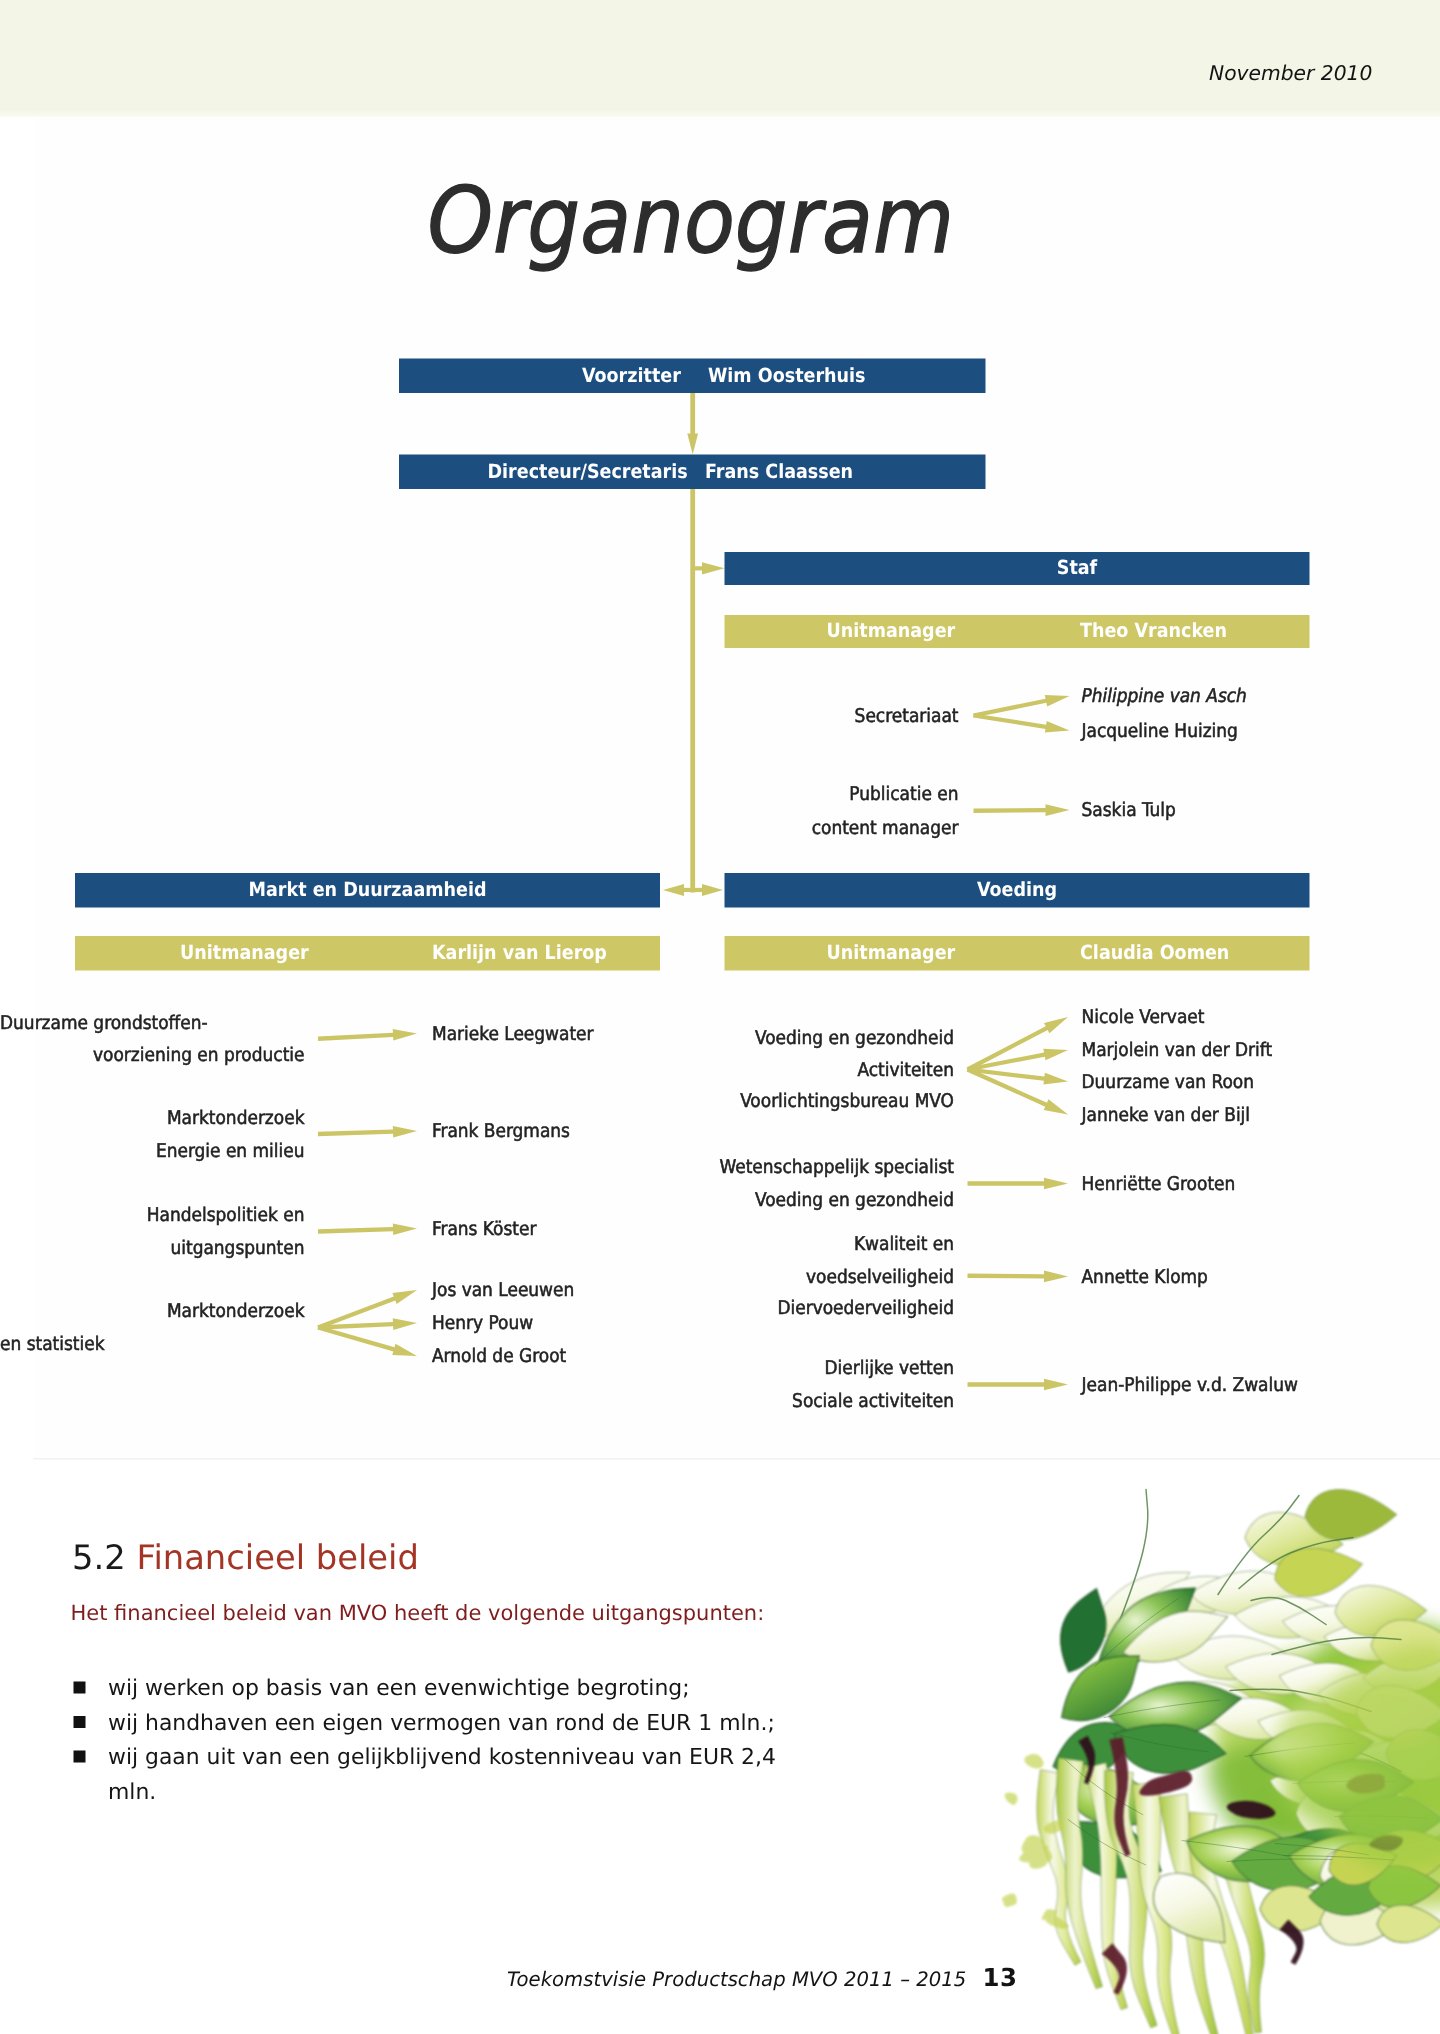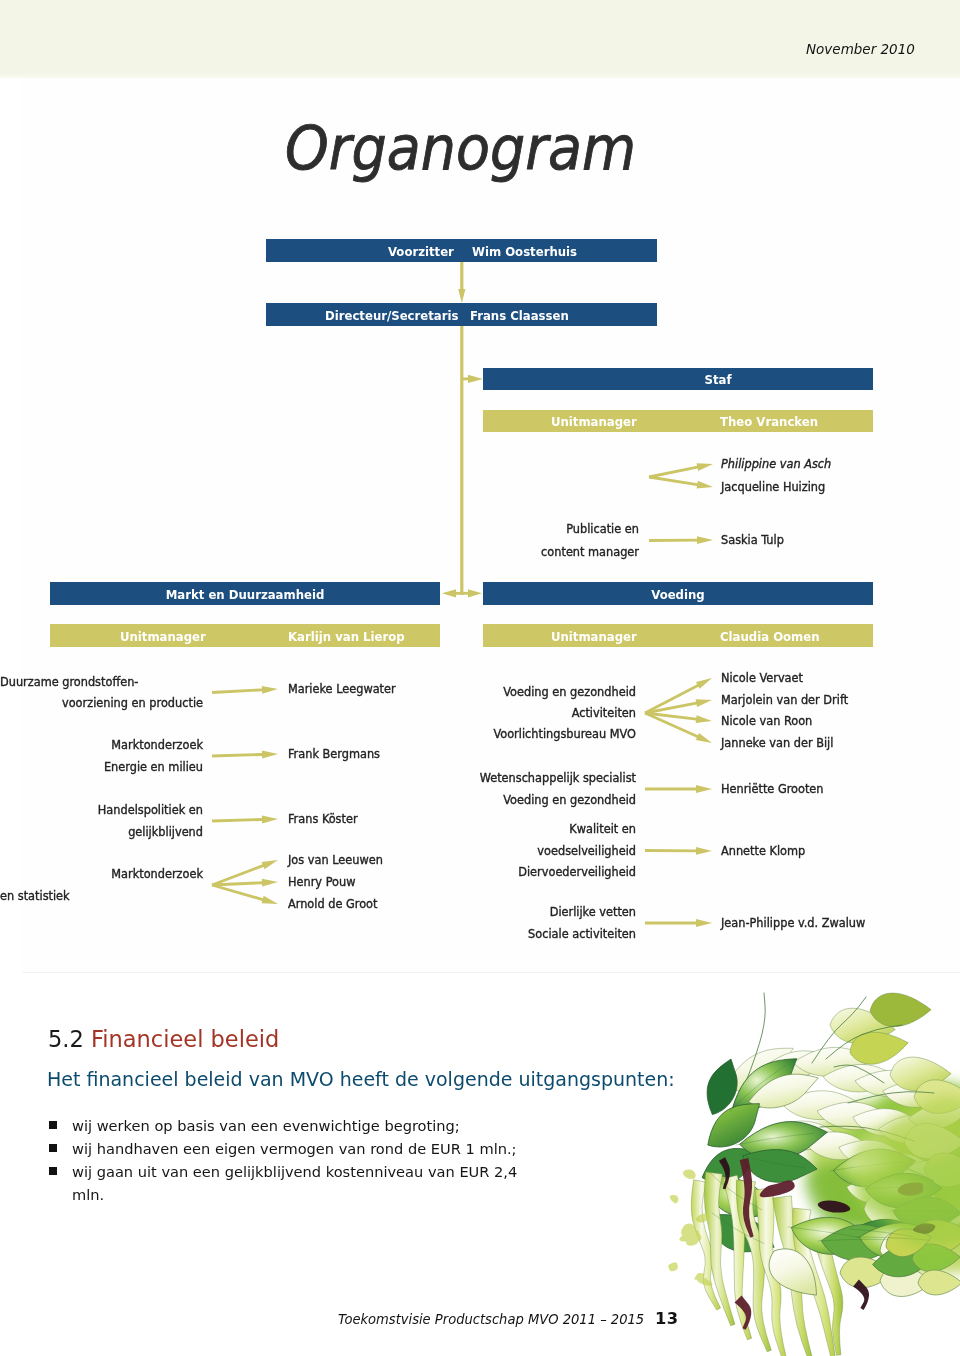--- a/index.html
+++ b/index.html
@@ -15,21 +15,21 @@
   .bar{position:absolute;box-sizing:border-box;}
   .bar.blue{background:var(--blue,#1c4e80);}
   .bar.olive{background:var(--olive,#cdc765);}
   .bar span{position:absolute;top:50%;transform:translateY(-50%);color:#ffffff;font-weight:bold;font-size:13.0px;white-space:nowrap;font-family:"DejaVu Sans",sans-serif;font-stretch:condensed;}
   .lbl{position:absolute;font-size:12.6px;color:var(--text,#232323);white-space:nowrap;font-family:"DejaVu Sans",sans-serif;font-stretch:condensed;line-height:16px;-webkit-text-stroke:0.35px currentColor;}
   svg.conn{position:absolute;left:0;top:0;width:960px;height:1000px;overflow:visible;}
 
   
   .sec{position:absolute;left:48px;top:1026px;font-size:22.5px;color:#1a1a1a;font-weight:400;white-space:nowrap;}
   .sec .red{color:var(--red,#a43526);}
-  .para{position:absolute;left:47px;top:1068px;font-size:19px;color:#0c4a6e;white-space:nowrap;}
+  .para{position:absolute;left:47px;top:1068px;font-size:14px;color:#7f1d1d;white-space:nowrap;}
   .bullets{position:absolute;left:49px;top:1114px;width:480px;}
   .bi{position:relative;padding-left:23px;font-size:14.6px;color:#161616;line-height:23px;}
   .bi .sq{position:absolute;left:0px;top:7px;width:8px;height:8px;background:#111;}
   .foot{position:absolute;left:338px;top:1309px;font-size:13.3px;font-style:italic;color:#131313;white-space:nowrap;transform:scaleX(0.985);transform-origin:0 0;}
   .foot b{font-style:normal;font-weight:bold;font-size:16.5px;padding-left:11px;letter-spacing:0.3px;}
   .plant{position:absolute;left:618px;top:983px;width:345px;height:375px;}
 </style>
 </head>
 <body>
 
@@ -96,45 +96,46 @@
         <span style="left: 70px;">Unitmanager</span>
         <span style="left: 238px;">Karlijn van Lierop</span>
       </div>
       <div class="bar blue" style="left: 483px; top: 582px; width: 390px; height: 23px;">
         <span style="left: 0px; width: 390px; text-align: center;">Voeding</span>
       </div>
       <div class="bar olive" style="left: 483px; top: 624px; width: 390px; height: 23px;">
         <span style="left: 68px;">Unitmanager</span>
         <span style="left: 237px;">Claudia Oomen</span>
       </div>
+      <div class="lbl" style="left: 0px; top: 469px; width: 639px; text-align: right;">Secretariaat</div>
       <div class="lbl" style="left: 721px; top: 456px; font-style: italic;">Philippine van Asch</div>
       <div class="lbl" style="left: 721px; top: 479px;">Jacqueline Huizing</div>
       <div class="lbl" style="left: 0px; top: 521px; width: 639px; text-align: right;">Publicatie en</div>
       <div class="lbl" style="left: 0px; top: 544px; width: 639px; text-align: right;">content manager</div>
       <div class="lbl" style="left: 721px; top: 532px;">Saskia Tulp</div>
       <div class="lbl" style="left: 0px; top: 674px; width: 203px; text-align: left;">Duurzame grondstoffen-</div>
       <div class="lbl" style="left: 0px; top: 695px; width: 203px; text-align: right;">voorziening en productie</div>
       <div class="lbl" style="left: 288px; top: 681px;">Marieke Leegwater</div>
       <div class="lbl" style="left: 0px; top: 737px; width: 203px; text-align: right;">Marktonderzoek</div>
       <div class="lbl" style="left: 0px; top: 759px; width: 203px; text-align: right;">Energie en milieu</div>
       <div class="lbl" style="left: 288px; top: 746px;">Frank Bergmans</div>
       <div class="lbl" style="left: 0px; top: 802px; width: 203px; text-align: right;">Handelspolitiek en</div>
-      <div class="lbl" style="left: 0px; top: 824px; width: 203px; text-align: right;">gelijkblijvend</div>
+      <div class="lbl" style="left: 0px; top: 824px; width: 203px; text-align: right;">uitgangspunten</div>
       <div class="lbl" style="left: 288px; top: 811px;">Frans Köster</div>
       <div class="lbl" style="left: 0px; top: 866px; width: 203px; text-align: right;">Marktonderzoek</div>
       <div class="lbl" style="left: 0px; top: 888px; width: 203px; text-align: left;">en statistiek</div>
       <div class="lbl" style="left: 288px; top: 852px;">Jos van Leeuwen</div>
       <div class="lbl" style="left: 288px; top: 874px;">Henry Pouw</div>
       <div class="lbl" style="left: 288px; top: 896px;">Arnold de Groot</div>
       <div class="lbl" style="left: 0px; top: 684px; width: 636px; text-align: right;">Voeding en gezondheid</div>
       <div class="lbl" style="left: 0px; top: 705px; width: 636px; text-align: right;">Activiteiten</div>
       <div class="lbl" style="left: 0px; top: 726px; width: 636px; text-align: right;">Voorlichtingsbureau MVO</div>
       <div class="lbl" style="left: 721px; top: 670px;">Nicole Vervaet</div>
       <div class="lbl" style="left: 721px; top: 692px;">Marjolein van der Drift</div>
-      <div class="lbl" style="left: 721px; top: 713px;">Nicole van Roon</div>
+      <div class="lbl" style="left: 721px; top: 713px;">Duurzame van Roon</div>
       <div class="lbl" style="left: 721px; top: 735px;">Janneke van der Bijl</div>
       <div class="lbl" style="left: 0px; top: 770px; width: 636px; text-align: right;">Wetenschappelijk specialist</div>
       <div class="lbl" style="left: 0px; top: 792px; width: 636px; text-align: right;">Voeding en gezondheid</div>
       <div class="lbl" style="left: 721px; top: 781px;">Henriëtte Grooten</div>
       <div class="lbl" style="left: 0px; top: 821px; width: 636px; text-align: right;">Kwaliteit en</div>
       <div class="lbl" style="left: 0px; top: 843px; width: 636px; text-align: right;">voedselveiligheid</div>
       <div class="lbl" style="left: 0px; top: 864px; width: 636px; text-align: right;">Diervoederveiligheid</div>
       <div class="lbl" style="left: 721px; top: 843px;">Annette Klomp</div>
       <div class="lbl" style="left: 0px; top: 904px; width: 636px; text-align: right;">Dierlijke vetten</div>
       <div class="lbl" style="left: 0px; top: 926px; width: 636px; text-align: right;">Sociale activiteiten</div>

